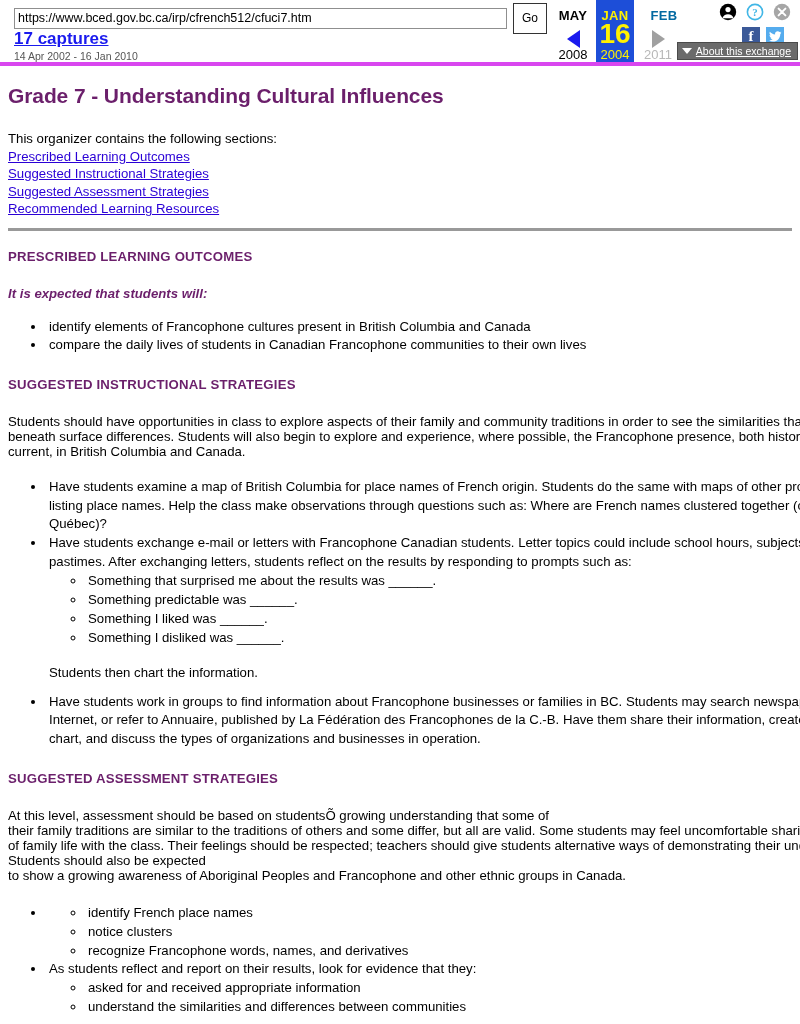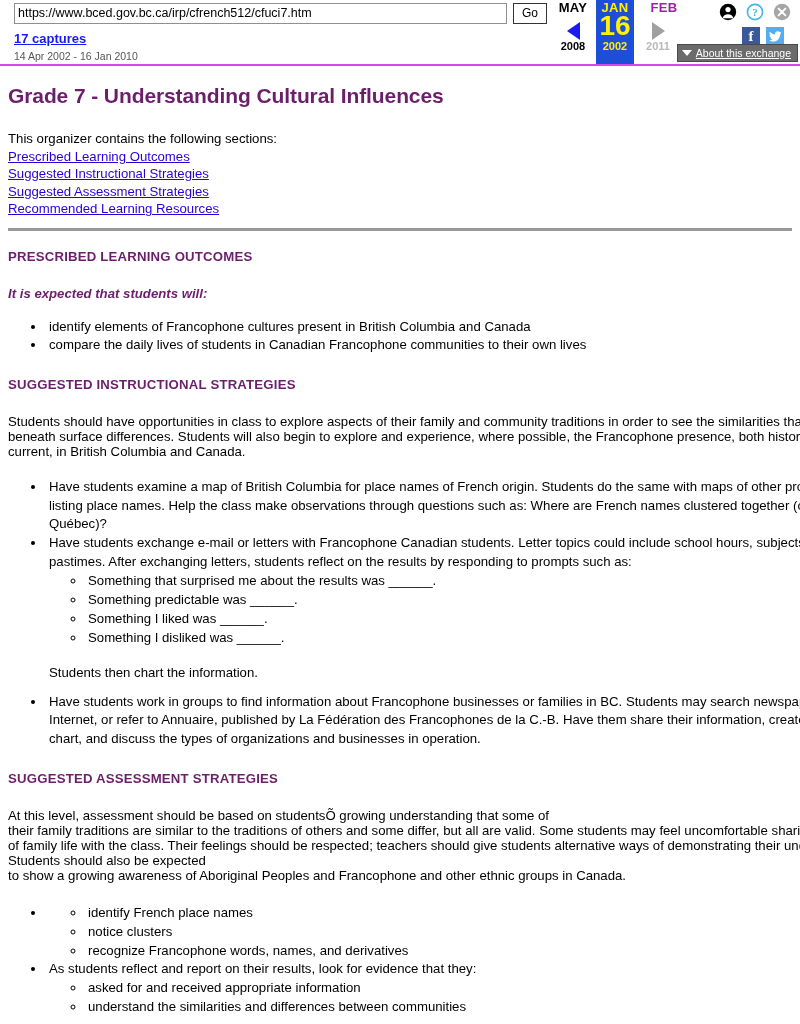--- a/index.html
+++ b/index.html
@@ -14,21 +14,21 @@
     overflow: hidden;
     position: relative;
   }
 
   
   #wm-toolbar {
     position: relative;
     width: 800px;
     height: 66px;
     background: #ffffff;
-    border-bottom: 2px solid #d946ef;
+    border-bottom: 4px solid #d946ef;
     box-sizing: border-box;
     overflow: hidden;
     font-family: "Liberation Sans", sans-serif;
   }
 
   
   .wm-url-row {
     position: absolute;
     left: 14px;
     top: 3px;
@@ -45,39 +45,39 @@
     color: #000;
     background: #fff;
     border: 1px solid #8f8f8f;
     padding: 1px 3px;
     box-sizing: content-box;
     outline: none;
   }
   .wm-go-btn {
     font-size: 12px;
     font-family: "Liberation Sans", sans-serif;
-    height: 21px;
+    height: 31px;
     min-width: 34px;
     padding: 0 7px;
     background: #ffffff;
     border: 1px solid #333;
     color: #000;
     cursor: pointer;
     line-height: 19px;
     box-sizing: border-box;
   }
 
   
   .wm-captures {
     position: absolute;
     left: 14px;
     top: 31px;
   }
   .wm-captures-link {
-    font-size: 13px;
+    font-size: 17px;
     font-weight: bold;
     color: #1a1aee;
     text-decoration: underline;
     cursor: pointer;
     display: block;
     line-height: 15px;
   }
   .wm-captures-range {
     font-size: 10.5px;
     color: #555555;
@@ -93,51 +93,51 @@
     height: 66px;
     display: flex;
     align-items: stretch;
   }
   .wm-date-col {
     width: 38px;
     display: flex;
     flex-direction: column;
     align-items: center;
     justify-content: flex-start;
-    padding-top: 0;
+    padding-top: 8px;
     box-sizing: border-box;
   }
   .wm-date-col.prev { width: 46px; }
   .wm-date-col.next { width: 48px; }
   .wm-date-col.current {
     background: #1d4ed8;
     width: 38px;
   }
   .wm-mon {
     font-size: 13px;
     font-weight: bold;
     letter-spacing: .3px;
     line-height: 15px;
   }
   .wm-mon.prev-mon { color: #000; }
   .wm-mon.cur-mon { color: #fff100; }
-  .wm-mon.next-mon { color: #a21caf; margin-left: 12px; }
+  .wm-mon.next-mon { color: #0369a1; margin-left: 12px; }
   .wm-day {
     font-size: 28px;
     font-weight: bold;
     color: #fff100;
     line-height: 24px;
     margin-top: -1px;
   }
   .wm-yr {
-    font-size: 11px;
-    font-weight: bold;
+    font-size: 13px;
+    font-weight: normal;
     line-height: 15px;
     position: absolute;
-    bottom: 12px;
+    bottom: 4px;
   }
   .wm-date-col { position: relative; }
   .wm-yr.prev-yr { color: #000; }
   .wm-yr.cur-yr  { color: #fff100; }
   .wm-yr.next-yr { color: #b8b8b8; }
   .wm-arrow {
     width: 0; height: 0;
     margin-top: 7px;
   }
   .wm-arrow.left {
@@ -314,21 +314,21 @@
 
   <div class="wm-dates">
     <div class="wm-date-col prev">
       <span class="wm-mon prev-mon">MAY</span>
       <div class="wm-arrow left"></div>
       <span class="wm-yr prev-yr">2008</span>
     </div>
     <div class="wm-date-col current">
       <span class="wm-mon cur-mon">JAN</span>
       <span class="wm-day">16</span>
-      <span class="wm-yr cur-yr">2002</span>
+      <span class="wm-yr cur-yr">2004</span>
     </div>
     <div class="wm-date-col next">
       <span class="wm-mon next-mon">FEB</span>
       <div class="wm-arrow right"></div>
       <span class="wm-yr next-yr">2011</span>
     </div>
   </div>
 
   <div class="wm-icons">
     <span class="ico">

